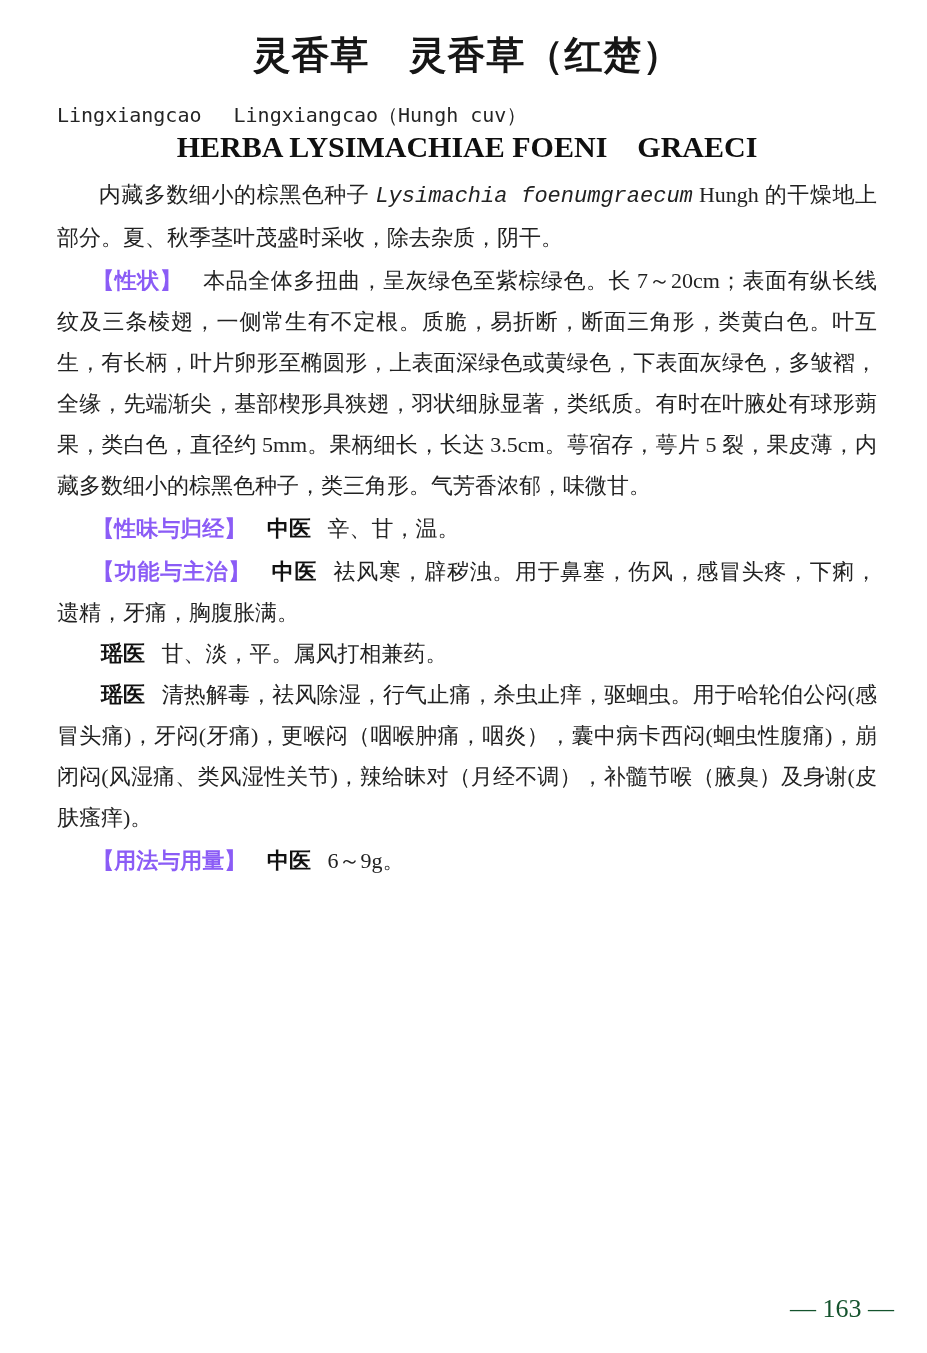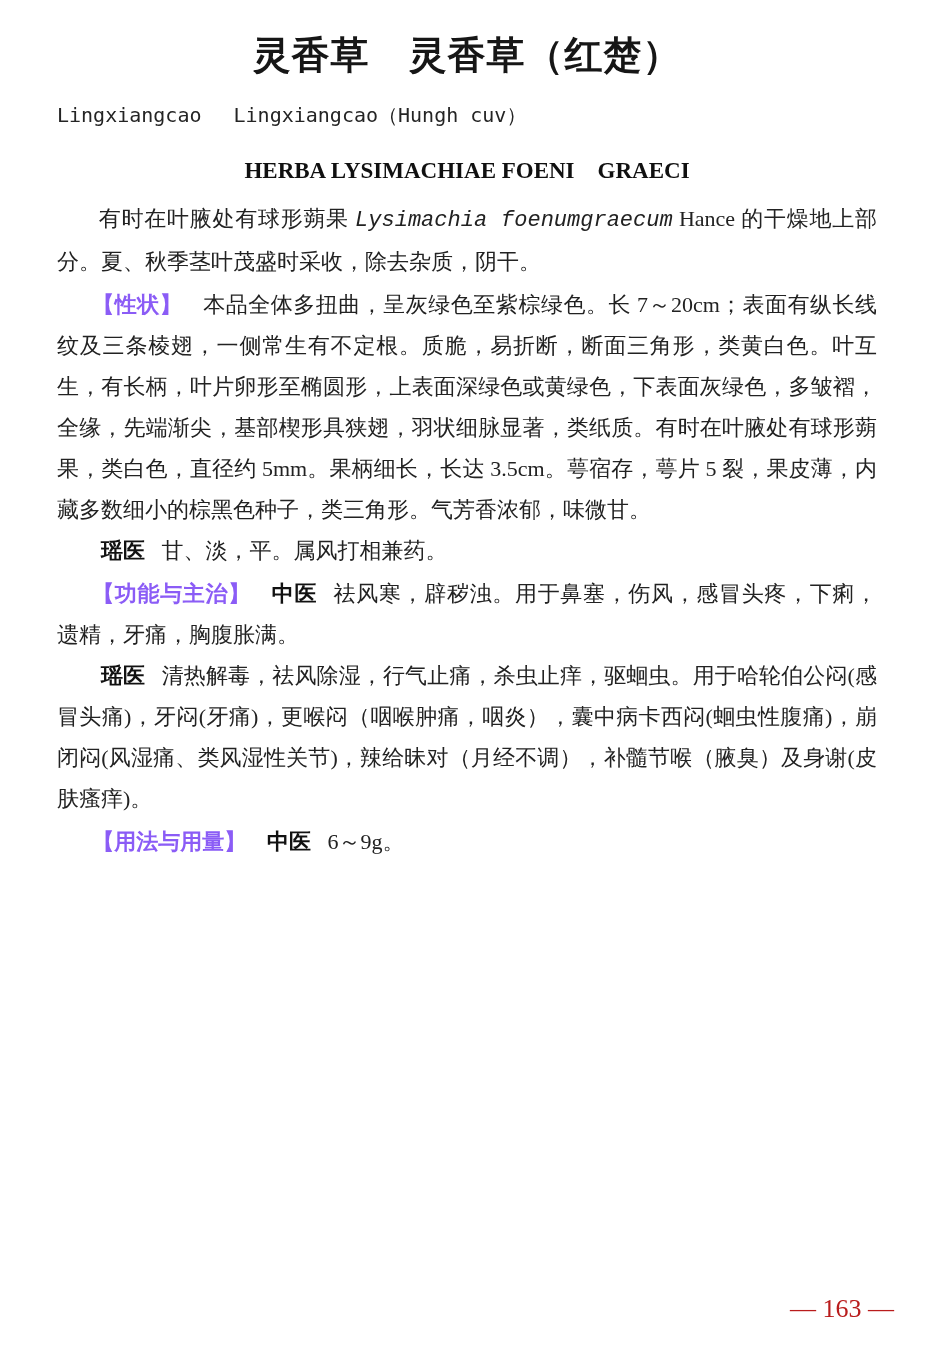--- a/index.html
+++ b/index.html
@@ -29,24 +29,24 @@
     font-family: "DejaVu Sans Mono", "Liberation Mono", monospace;
     font-size: 20px;
     line-height: 24px;
     text-align: left;
     margin-top: 27px;
     color: #242424;
   }
   .latin {
     font-family: "Liberation Serif", "DejaVu Serif", serif;
     font-weight: 700;
-    font-size: 23px;
+    font-size: 30px;
     line-height: 30px;
     text-align: center;
-    margin-top: 29px;
+    margin-top: 5px;
     color: #101010;
   }
   p.body {
     font-size: 22px;
     line-height: 41px;
     text-align: justify;
     margin: 0;
     color: #222222;
   }
   p.intro  { margin-top: 12px; text-indent: 1.9em; }
@@ -67,43 +67,44 @@
   .binomial {
     font-style: italic;
     font-family: Liberation Mono, monospace;
   }
   .pagenum {
     position: absolute;
     top: 1294px;
     right: 33px;
     font-size: 26px;
     line-height: 30px;
-    color: #b91c1c;
+    color: #14532d;
     font-family: "Liberation Serif", "DejaVu Serif", serif;
   }
 </style>
 </head>
 <body>
 
 <div class="content">
 
   <h1 class="title">灵香草　灵香草（红楚）</h1>
 
   <div class="pinyin">Lingxiangcao　 Lingxiangcao（Hungh cuv）</div>
 
   <div class="latin">HERBA LYSIMACHIAE FOENI　GRAECI</div>
 
-  <p class="body intro"><span>有时在叶腋处有球形蒴果 </span><span class="binomial">Lysimachia foenumgraecum</span><span> Hance </span><span>的干燥地上部分。夏、秋季茎叶茂盛时采收，除去杂质，阴干。</span></p>
+  <p class="body intro"><span>内藏多数细小的棕黑色种子 </span><span class="binomial">Lysimachia foenumgraecum</span><span> Hungh </span><span>的干燥地上部分。夏、秋季茎叶茂盛时采收，除去杂质，阴干。</span></p>
 
   <p class="body sec"><span class="lbl">【性状】</span><span>本品全体多扭曲，呈灰绿色至紫棕绿色。长 7～20cm；表面有纵长线纹及三条棱翅，一侧常生有不定根。质脆，易折断，断面三角形，类黄白色。叶互生，有长柄，叶片卵形至椭圆形，上表面深绿色或黄绿色，下表面灰绿色，多皱褶，全缘，先端渐尖，基部楔形具狭翅，羽状细脉显著，类纸质。有时在叶腋处有球形蒴果，类白色，直径约 5mm。果柄细长，长达 3.5cm。萼宿存，萼片 5 裂，果皮薄，内藏多数细小的棕黑色种子，类三角形。气芳香浓郁，味微甘。</span></p>
 
+  <p class="body sec"><span class="lbl">【性味与归经】</span><span class="sublbl">中医</span><span>辛、甘，温。</span></p>
+
+  <p class="body sec"><span class="lbl">【功能与主治】</span><span class="sublbl">中医</span><span>祛风寒，辟秽浊。用于鼻塞，伤风，感冒头疼，下痢，遗精，牙痛，胸腹胀满。</span></p>
 
   <p class="body sub"><span class="sublbl">瑶医</span><span>甘、淡，平。属风打相兼药。</span></p>
-
-  <p class="body sec"><span class="lbl">【功能与主治】</span><span class="sublbl">中医</span><span>祛风寒，辟秽浊。用于鼻塞，伤风，感冒头疼，下痢，遗精，牙痛，胸腹胀满。</span></p>
 
   <p class="body sub"><span class="sublbl">瑶医</span><span>清热解毒，祛风除湿，行气止痛，杀虫止痒，驱蛔虫。用于哈轮伯公闷(感冒头痛)，牙闷(牙痛)，更喉闷（咽喉肿痛，咽炎），囊中病卡西闷(蛔虫性腹痛)，崩闭闷(风湿痛、类风湿性关节)，辣给昧对（月经不调），补髓节喉（腋臭）及身谢(皮肤瘙痒)。</span></p>
 
   <p class="body sec"><span class="lbl">【用法与用量】</span><span class="sublbl">中医</span><span>6～9g。</span></p>
 
 
 
 </div>
 
 <div class="pagenum">— 163 —</div>

